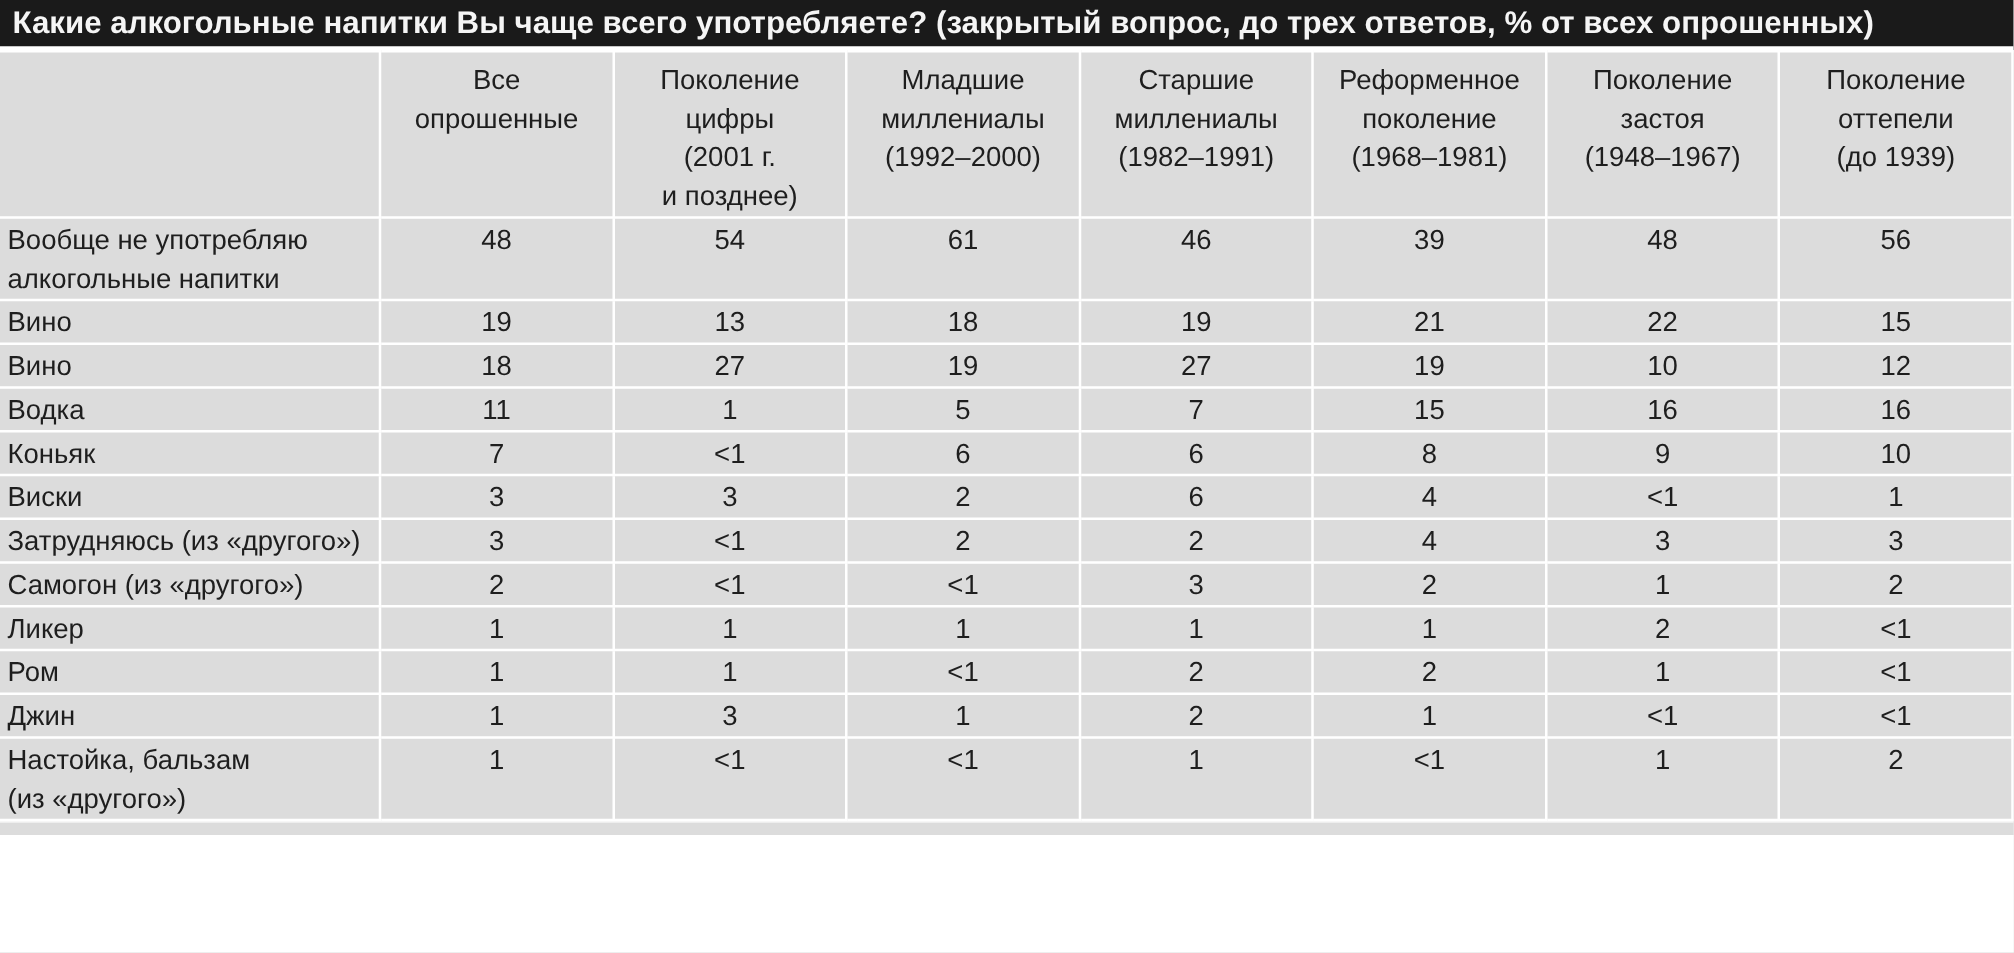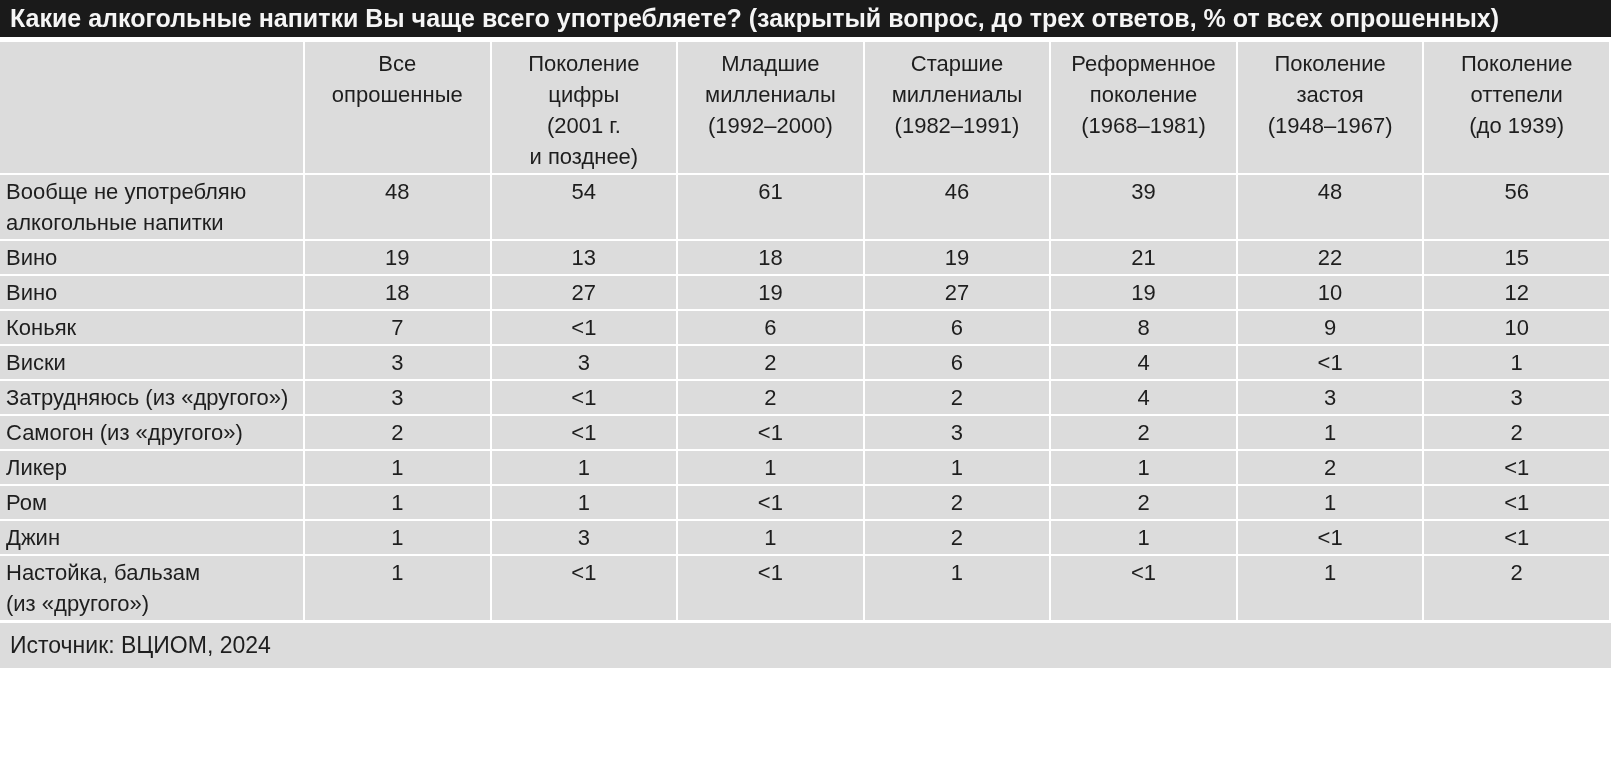--- a/index.html
+++ b/index.html
@@ -151,20 +151,32 @@
           <td class="val">18</td>
           <td class="val">27</td>
           <td class="val">19</td>
           <td class="val">27</td>
           <td class="val">19</td>
           <td class="val">10</td>
           <td class="val">12</td>
         </tr>
         <tr class="data-row">
           <td class="row-label">
+            <div class="lline">Водка</div>
+          </td>
+          <td class="val">11</td>
+          <td class="val">1</td>
+          <td class="val">5</td>
+          <td class="val">7</td>
+          <td class="val">15</td>
+          <td class="val">16</td>
+          <td class="val">16</td>
+        </tr>
+        <tr class="data-row">
+          <td class="row-label">
             <div class="lline">Коньяк</div>
           </td>
           <td class="val">7</td>
           <td class="val">&lt;1</td>
           <td class="val">6</td>
           <td class="val">6</td>
           <td class="val">8</td>
           <td class="val">9</td>
           <td class="val">10</td>
         </tr>

